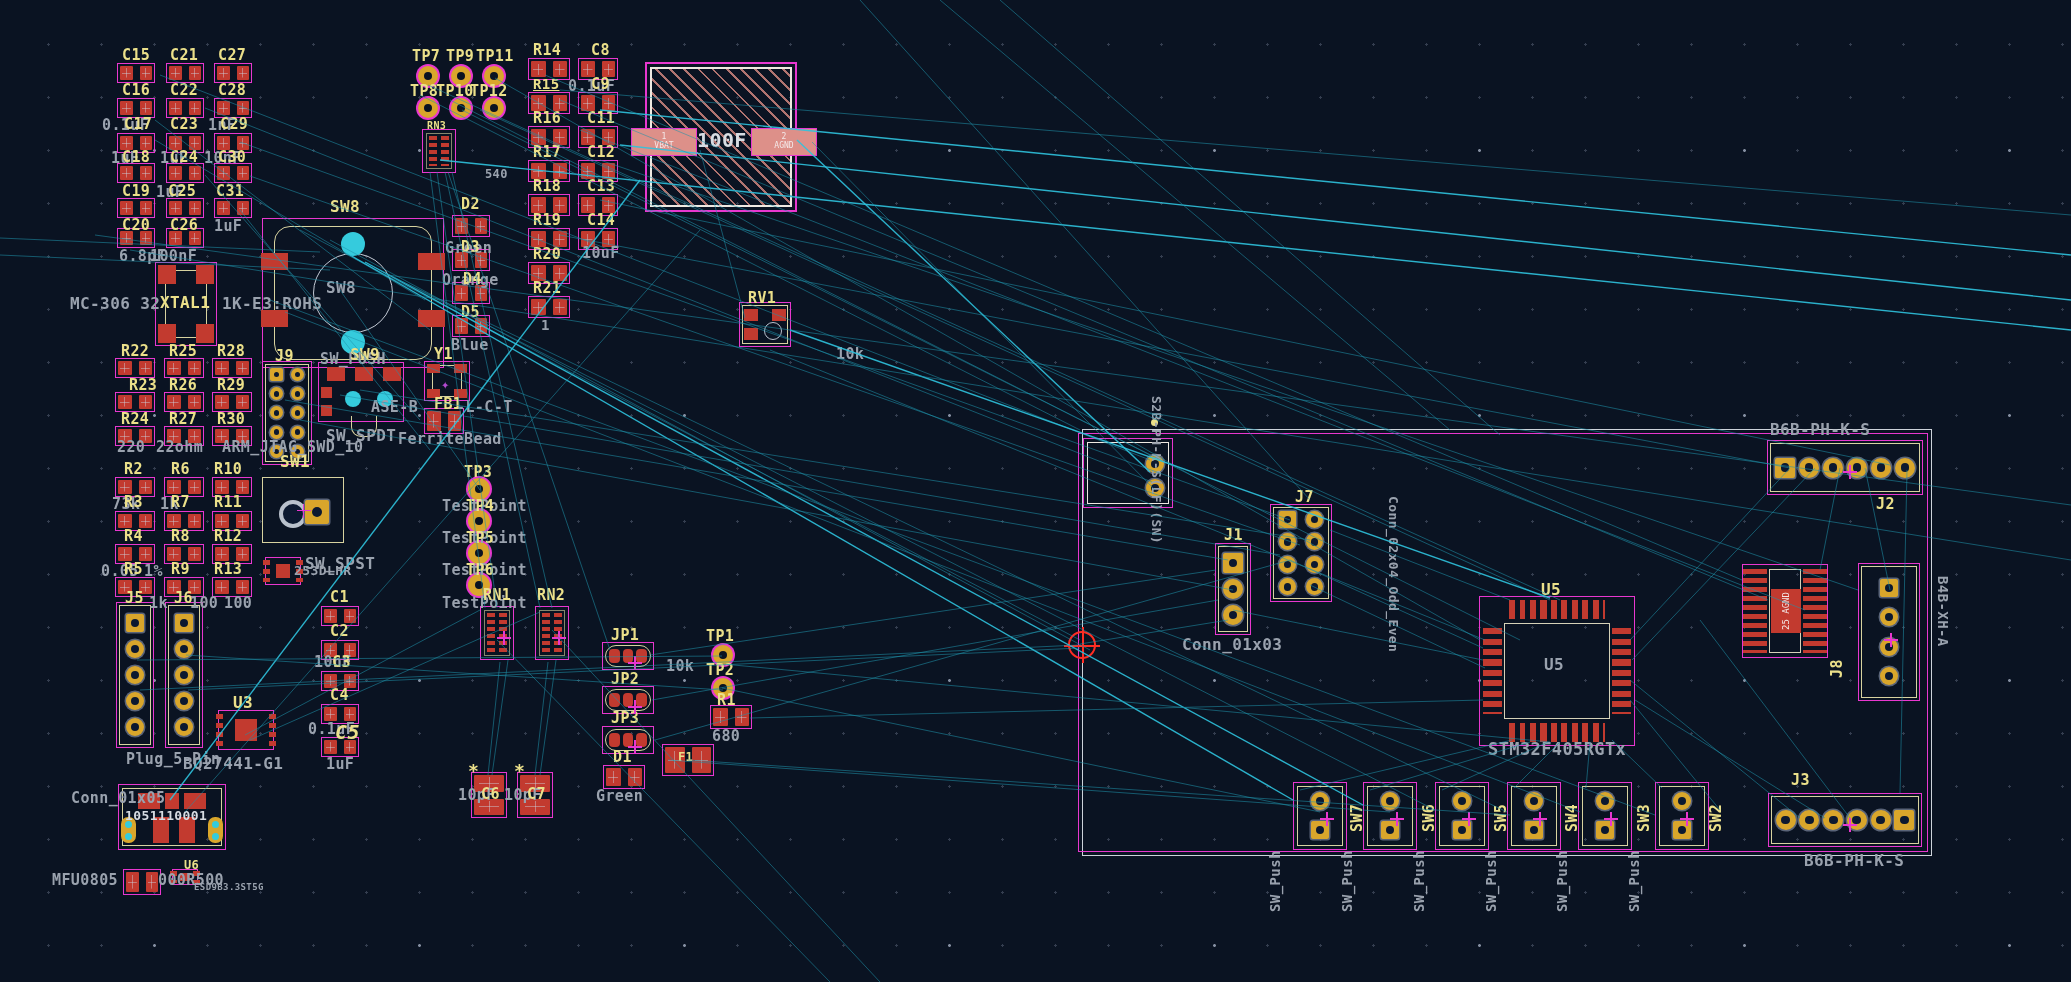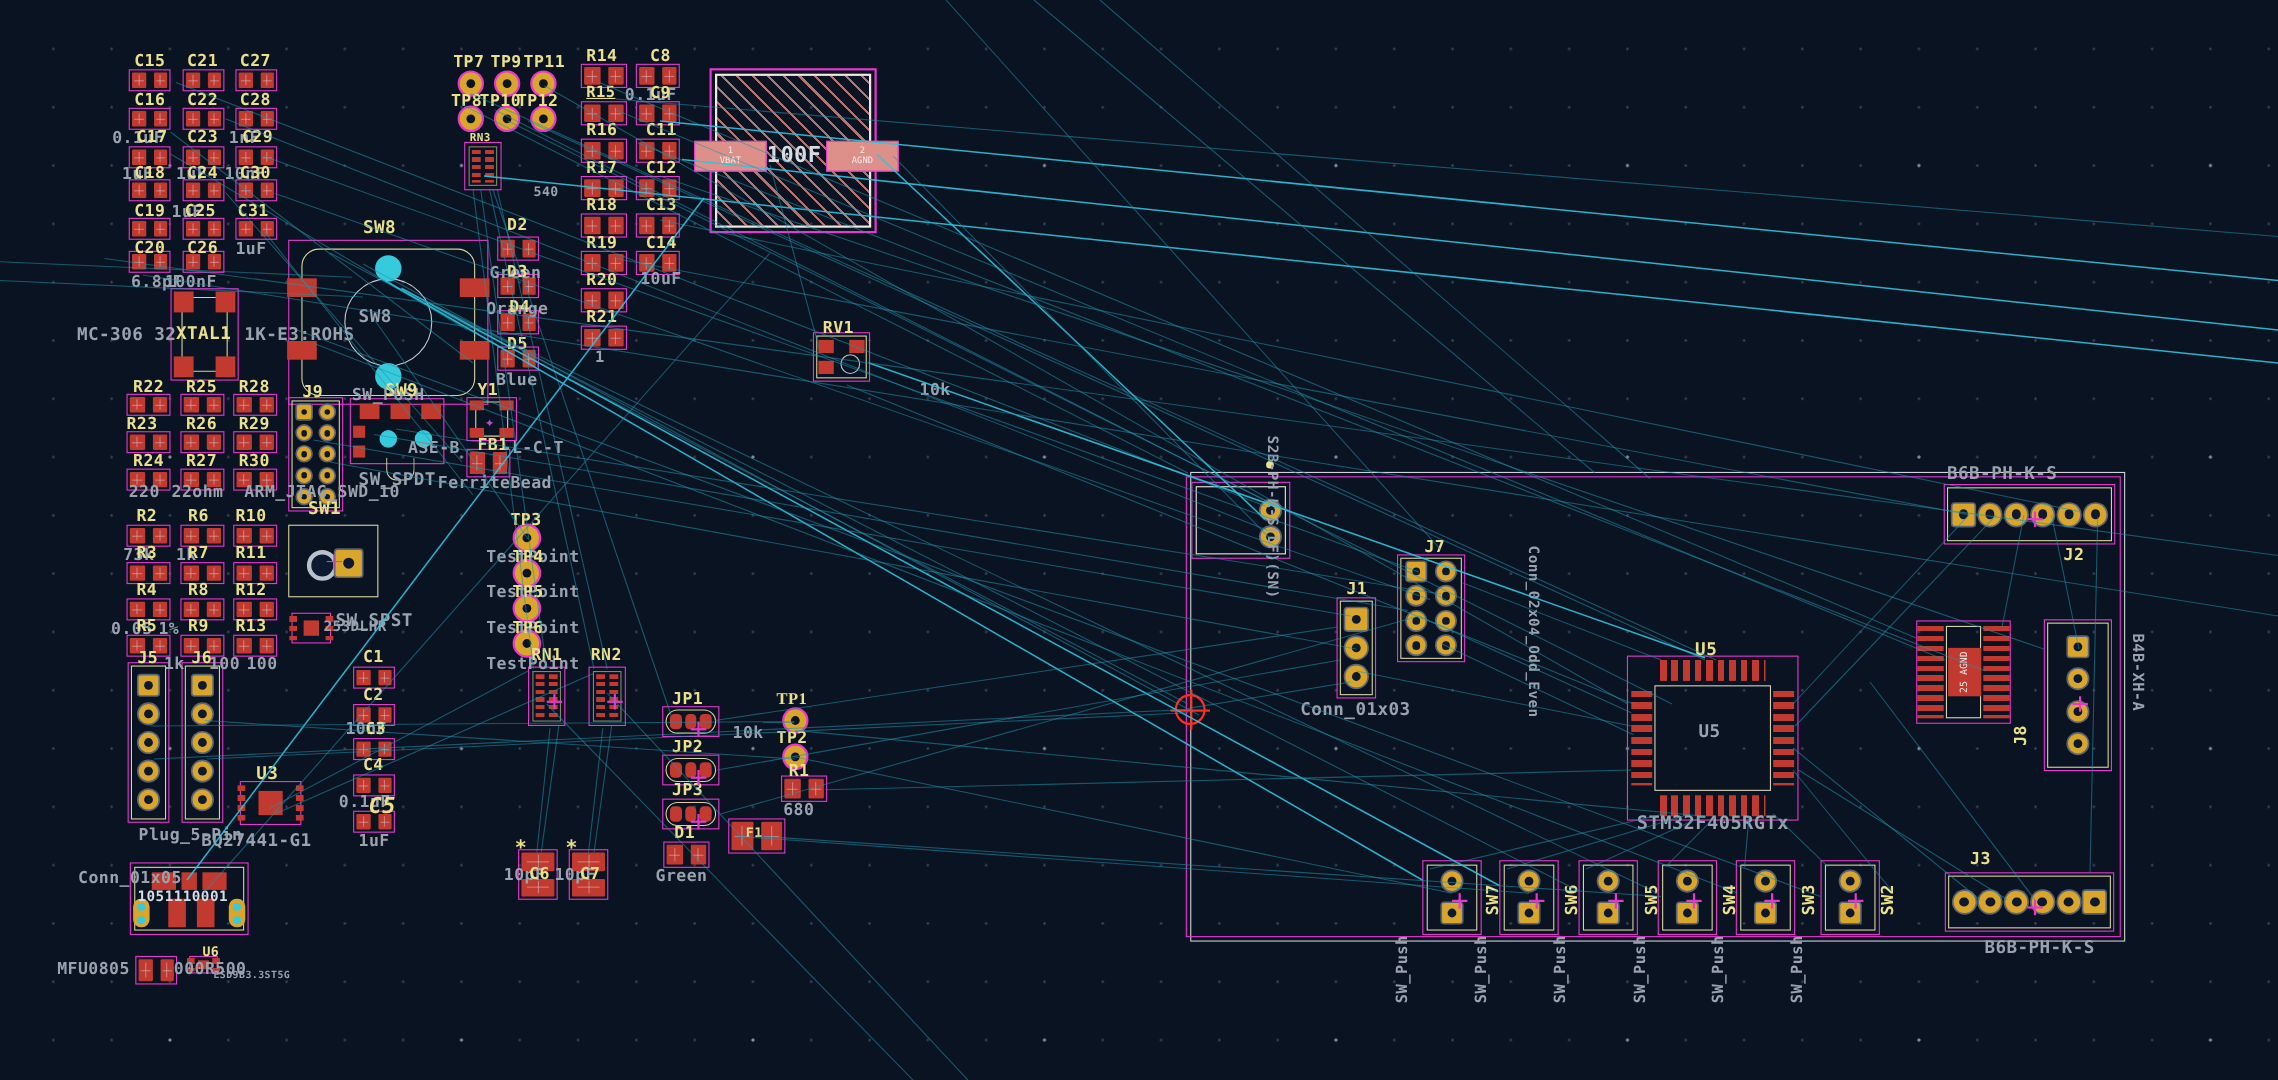--- a/index.html
+++ b/index.html
@@ -918,21 +918,21 @@
     <div class="lbl y" style="left: 587px; top: 145px; font-size: 15px;">C12</div>
     <div class="lbl y" style="left: 587px; top: 179px; font-size: 15px;">C13</div>
     <div class="lbl y" style="left: 587px; top: 213px; font-size: 15px;">C14</div>
     <div class="lbl g" style="left: 582px; top: 246px; font-size: 15px;">10uF</div>
     <div class="lbl w" style="left: 697px; top: 130px; font-size: 20px;">100F</div>
     <div class="lbl y" style="left: 748px; top: 291px; font-size: 15px;">RV1</div>
     <div class="lbl g" style="left: 836px; top: 347px; font-size: 15px;">10k</div>
     <div class="lbl y" style="left: 121px; top: 344px; font-size: 15px;">R22</div>
     <div class="lbl y" style="left: 169px; top: 344px; font-size: 15px;">R25</div>
     <div class="lbl y" style="left: 217px; top: 344px; font-size: 15px;">R28</div>
-    <div class="lbl y" style="left: 115px; top: 378px; font-size: 15px;">R23</div>
+    <div class="lbl y" style="left: 129px; top: 378px; font-size: 15px;">R23</div>
     <div class="lbl y" style="left: 169px; top: 378px; font-size: 15px;">R26</div>
     <div class="lbl y" style="left: 217px; top: 378px; font-size: 15px;">R29</div>
     <div class="lbl y" style="left: 121px; top: 412px; font-size: 15px;">R24</div>
     <div class="lbl y" style="left: 169px; top: 412px; font-size: 15px;">R27</div>
     <div class="lbl y" style="left: 217px; top: 412px; font-size: 15px;">R30</div>
     <div class="lbl g" style="left: 117px; top: 440px; font-size: 15px;">220</div>
     <div class="lbl g" style="left: 156px; top: 440px; font-size: 15px;">22ohm</div>
     <div class="lbl g" style="left: 222px; top: 440px; font-size: 15px;">ARM_JTAG_SWD_10</div>
     <div class="lbl y" style="left: 275px; top: 349px; font-size: 15px;">J9</div>
     <div class="lbl g" style="left: 320px; top: 352px; font-size: 15px;">SW_PUSH</div>
@@ -999,21 +999,21 @@
     <div class="lbl g" style="left: 458px; top: 788px; font-size: 15px;">10pF</div>
     <div class="lbl y" style="left: 481px; top: 787px; font-size: 15px;">C6</div>
     <div class="lbl g" style="left: 504px; top: 788px; font-size: 15px;">10pF</div>
     <div class="lbl y" style="left: 527px; top: 787px; font-size: 15px;">C7</div>
     <div class="lbl y" style="left: 611px; top: 628px; font-size: 15px; text-align: right;">JP1</div>
     <div class="lbl y" style="left: 611px; top: 672px; font-size: 15px;">JP2</div>
     <div class="lbl y" style="left: 611px; top: 711px; font-size: 15px;">JP3</div>
     <div class="lbl y" style="left: 613px; top: 750px; font-size: 15px;">D1</div>
     <div class="lbl g" style="left: 596px; top: 789px; font-size: 15px;">Green</div>
     <div class="lbl y" style="left: 678px; top: 751px; font-size: 12px;">F1</div>
-    <div class="lbl y" style="left: 706px; top: 629px; font-size: 15px; font-family: Liberation Serif, serif;">TP1</div>
+    <div class="lbl y" style="left: 706px; top: 629px; font-size: 15px;">TP1</div>
     <div class="lbl g" style="left: 666px; top: 659px; font-size: 15px;">10k</div>
     <div class="lbl y" style="left: 706px; top: 663px; font-size: 15px;">TP2</div>
     <div class="lbl y" style="left: 717px; top: 693px; font-size: 15px;">R1</div>
     <div class="lbl g" style="left: 712px; top: 729px; font-size: 15px;">680</div>
     <div class="lbl g" style="left: 1770px; top: 422px; font-size: 16px;">B6B-PH-K-S</div>
     <div class="lbl y" style="left: 1876px; top: 497px; font-size: 15px;">J2</div>
     <div class="lbl g" style="left: 1163px; top: 396px; font-size: 13px; transform: rotate(90deg);">S2B-PH-K-S(LF)(SN)</div>
     <div class="lbl y" style="left: 1224px; top: 528px; font-size: 15px;">J1</div>
     <div class="lbl g" style="left: 1182px; top: 637px; font-size: 16px;">Conn_01x03</div>
     <div class="lbl y" style="left: 1295px; top: 490px; font-size: 15px;">J7</div>

